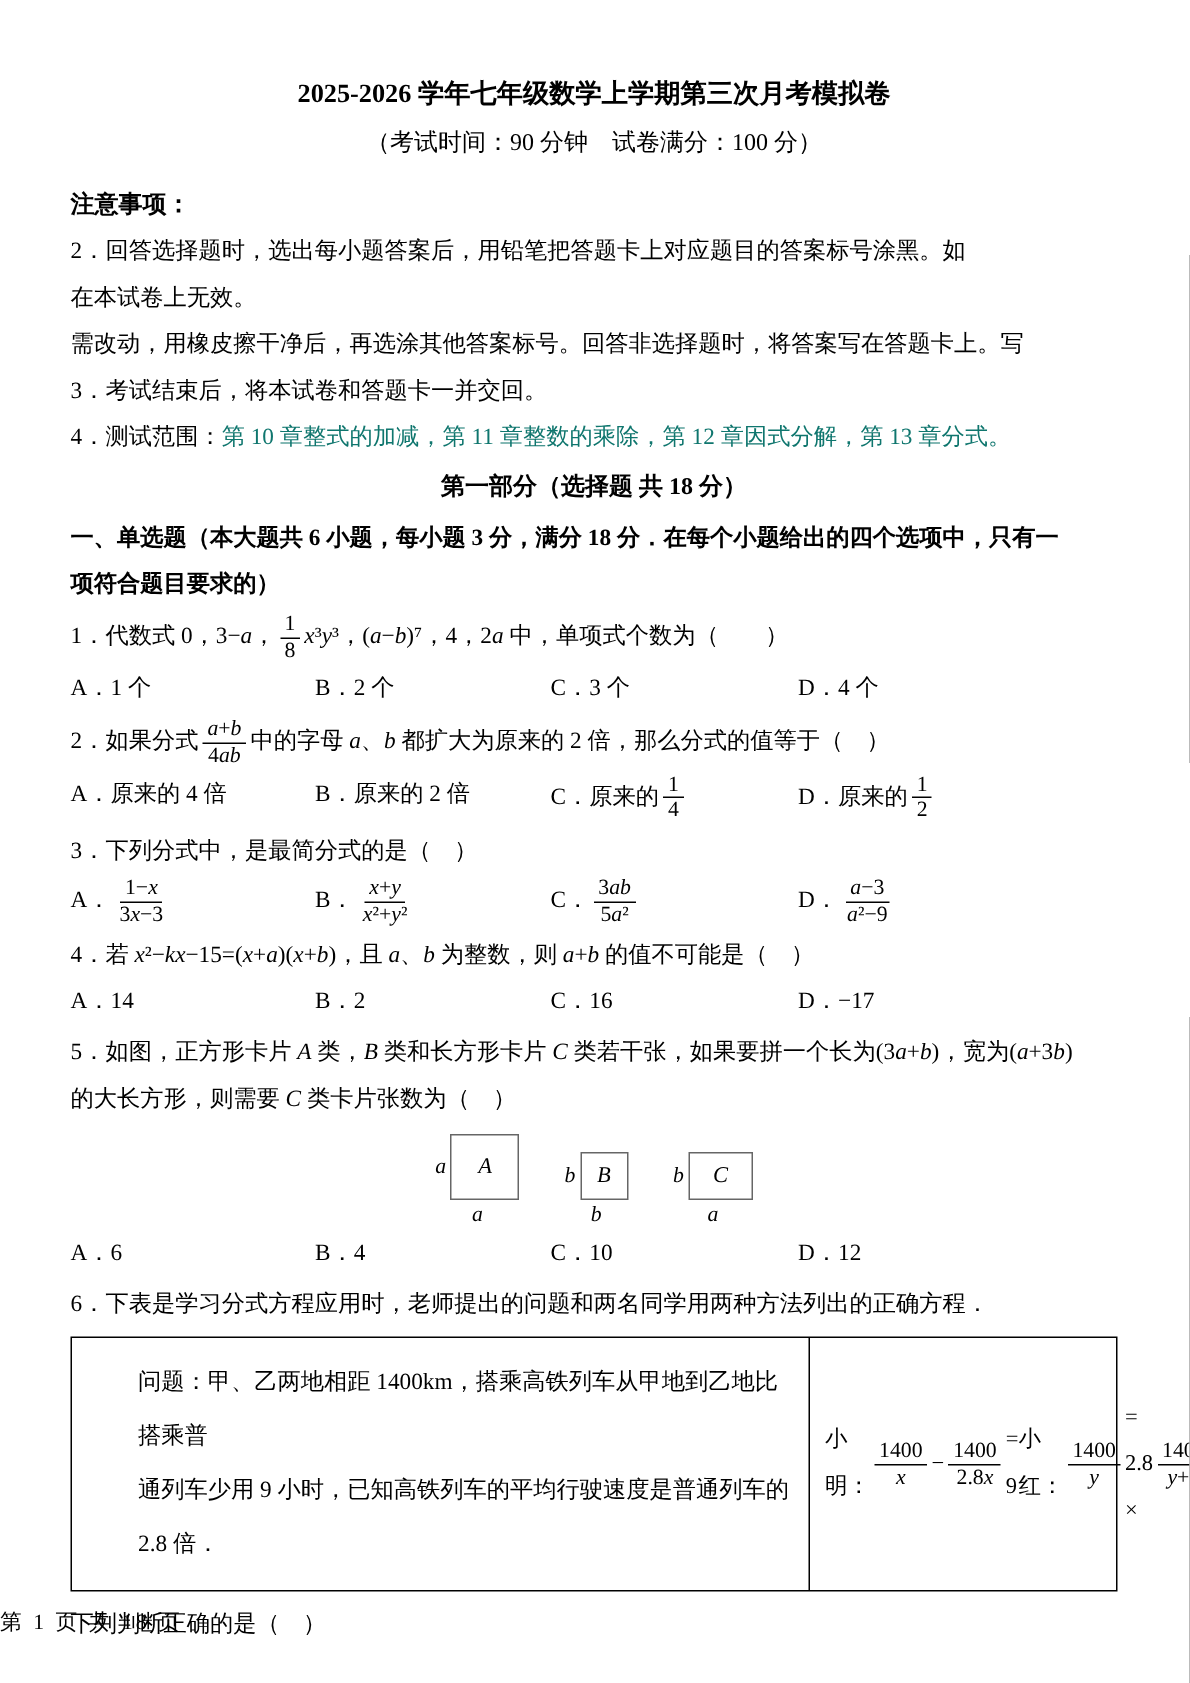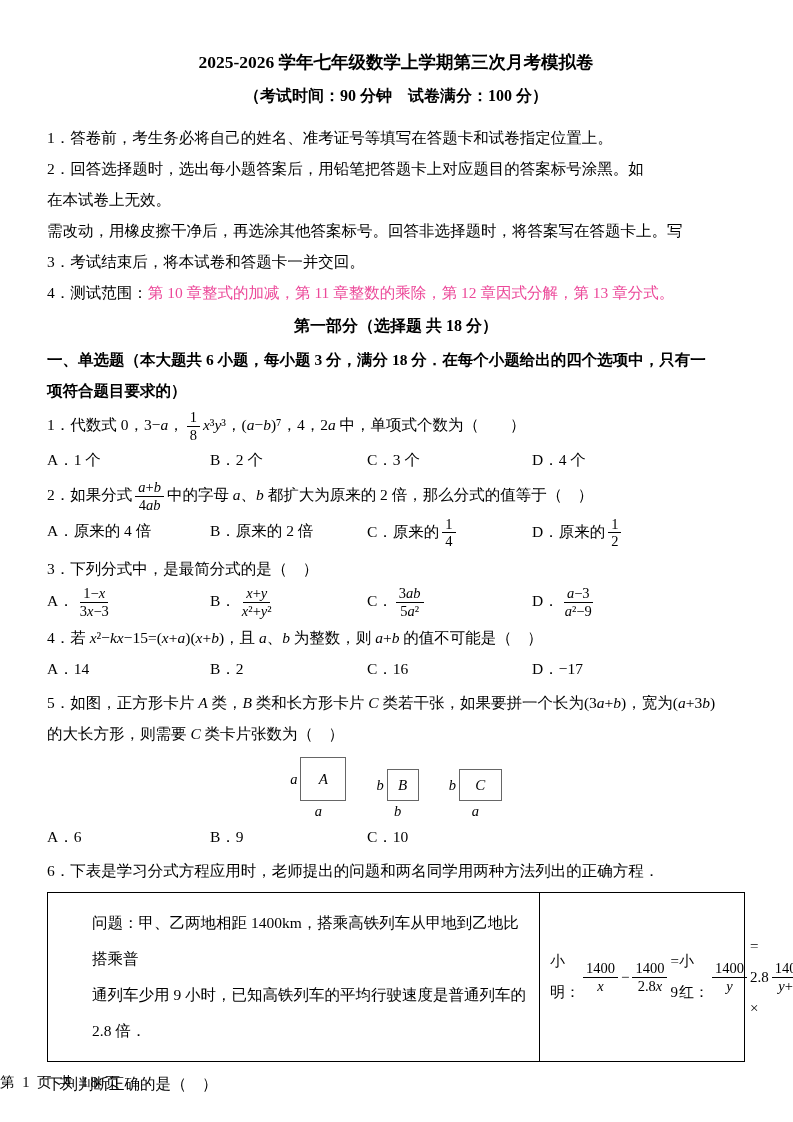--- a/index.html
+++ b/index.html
@@ -2,25 +2,25 @@
 <html><head>
 <meta charset="utf-8">
 <style>
   html,body{margin:0;padding:0;background:#888;}
   .page{
     width:793px;height:1122px;background:#fff;margin:0 auto;position:relative;
     box-sizing:border-box;padding:50px 48px 0 47px;
     font-family:"Liberation Serif","DejaVu Serif",serif;
     color:#000;font-size:15.5px;line-height:31px;overflow:hidden;
   }
-  .center{text-align:center;font-weight:bold;}
+  .center{text-align:center;}
   .title{font-size:17.5px;font-weight:bold;line-height:24px;margin-bottom:10px;}
   .subtitle{font-size:16px;line-height:24px;margin-bottom:14px;}
   .notice-head{font-size:16px;font-weight:bold;line-height:30px;}
-  .red{color:#ec4899;}
+  .red{color:#0f766e;}
   .part-head{font-size:16px;font-weight:bold;line-height:36px;}
   .intro{font-weight:bold;}
   .line{min-height:31px;}
   .opts{display:flex;line-height:32px;}
   .opts > span{display:inline-block;}
   .opts .oA{width:163px;}
   .opts .oB{width:157px;}
   .opts .oC{width:165px;}
   .opts .oD{flex:1;}
   .m i{font-style:italic;}
@@ -52,21 +52,21 @@
   .footer{position:absolute;left:0;right:0;bottom:24px;text-align:left;font-size:14.5px;letter-spacing:2px;}
 </style>
 </head>
 <body>
 
 <div class="page">
 
   <div class="title center">2025-2026 学年七年级数学上学期第三次月考模拟卷</div>
   <div class="subtitle center">（考试时间：90 分钟　试卷满分：100 分）</div>
 
-  <div class="line">1．答卷前，考生务必将自己的姓名、准考证号等填写在答题卡和试卷指定位置上。</div>
+  <div class="notice-head">注意事项：</div>
   <div class="line">2．回答选择题时，选出每小题答案后，用铅笔把答题卡上对应题目的答案标号涂黑。如</div>
   <div class="line">在本试卷上无效。</div>
   <div class="line">需改动，用橡皮擦干净后，再选涂其他答案标号。回答非选择题时，将答案写在答题卡上。写</div>
   <div class="line">3．考试结束后，将本试卷和答题卡一并交回。</div>
   <div class="line">
     <span>4．测试范围：</span><span class="red">第 10 章整式的加减，第 11 章整数的乘除，第 12 章因式分解，第 13 章分式。</span>
   </div>
 
   <div class="part-head center">第一部分（选择题 共 18 分）</div>
   <div class="line intro">一、单选题（本大题共 6 小题，每小题 3 分，满分 18 分．在每个小题给出的四个选项中，只有一</div>
@@ -156,22 +156,23 @@
         <div class="card sizeC">
           <span class="card-letter">C</span>
         </div>
       </div>
       <span class="bottom-label">a</span>
     </div>
   </div>
 
   <div class="opts">
     <span class="oA"><span>A．6</span></span>
-    <span class="oB"><span>B．9</span></span>
+    <span class="oB"><span>B．4</span></span>
     <span class="oC"><span>C．10</span></span>
+    <span class="oD"><span>D．12</span></span>
   </div>
 
   <div class="line q"><span>6．下表是学习分式方程应用时，老师提出的问题和两名同学用两种方法列出的正确方程．</span></div>
 
   <div class="q6-table">
     <div class="q6-left">
       <div>问题：甲、乙两地相距 1400km，搭乘高铁列车从甲地到乙地比搭乘普</div>
       <div>通列车少用 9 小时，已知高铁列车的平均行驶速度是普通列车的 2.8 倍．</div>
     </div>
     <div class="q6-right">

